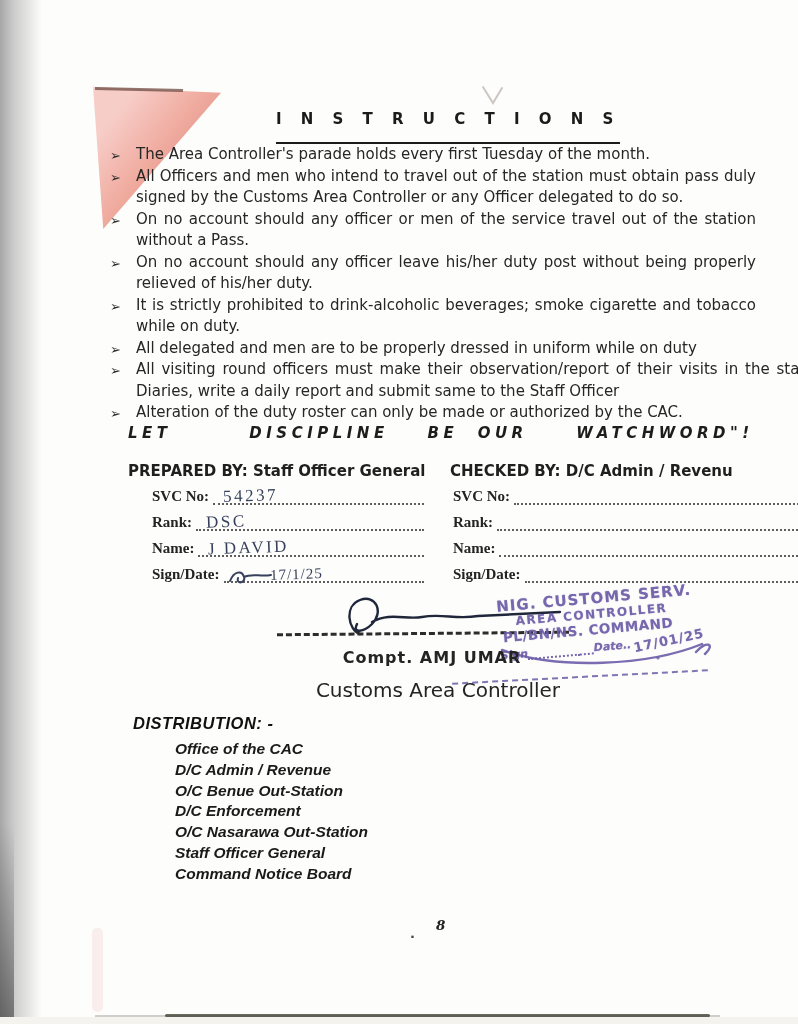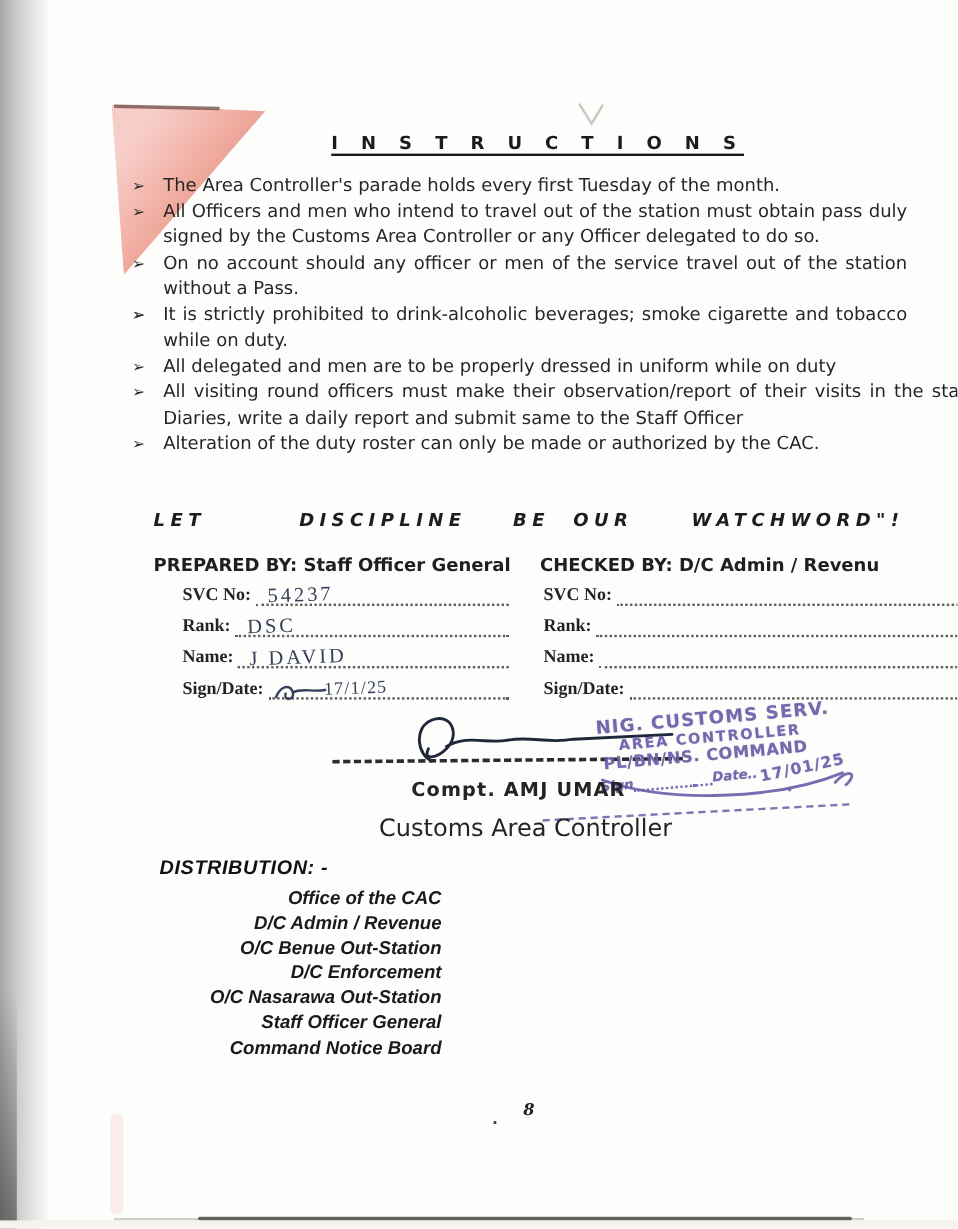--- a/index.html
+++ b/index.html
@@ -24,21 +24,21 @@
   .pink-corner-topline{position:absolute;left:95px;top:88px;width:88px;height:3px;
     background:#6e4a41;opacity:.75;transform:rotate(1.2deg);}
   .pink-smudge{position:absolute;left:92px;top:928px;width:11px;height:84px;
     background:#efb9b2;opacity:.22;border-radius:5px;}
 
   
   .pencil-mark{position:absolute;left:480px;top:84px;opacity:.5;}
 
   
   .doc-title{position:absolute;left:276px;top:110px;font-size:15px;font-weight:bold;
-    letter-spacing:7px;color:#1b1b1b;border-bottom:2.5px solid #1b1b1b;padding-bottom:0;white-space:nowrap;}
+    letter-spacing:7px;color:#1b1b1b;border-bottom:2.5px solid #1b1b1b;padding-bottom:14px;white-space:nowrap;}
 
   
   .inst-list{position:absolute;left:110px;top:144px;width:646px;margin:0;padding:0;list-style:none;}
   .inst-list li{position:relative;padding-left:26px;font-size:15px;line-height:21.5px;
     text-align:justify;color:#262626;}
   .inst-list li .blt{position:absolute;left:0;top:1px;font-size:13px;color:#2b2b2b;}
   .inst-list li.overflow{width:700px;}
 
   
   .slogan{position:absolute;left:128px;top:424px;font-size:15px;font-weight:bold;font-style:italic;
@@ -83,21 +83,21 @@
 
   
   .signatory{position:absolute;left:250px;top:648px;width:392px;text-align:center;}
   .signatory .name{font-size:16px;font-weight:bold;letter-spacing:1px;margin-right:28px;}
   .signatory .role{font-size:20px;margin-top:11px;margin-right:16px;}
   .signatory .command{font-size:15.5px;margin-top:3px;}
 
   
   .dist{position:absolute;left:133px;top:714px;font-family:"Liberation Sans",sans-serif;}
   .dist-header{font-size:16.5px;font-weight:bold;font-style:italic;color:#111;letter-spacing:.5px;}
-  .dist-list{margin:6px 0 0 42px;padding:0;list-style:none;text-align:right;}
+  .dist-list{margin:6px 0 0 42px;padding:0;list-style:none;}
   .dist-list li{font-size:15.5px;font-style:italic;font-weight:600;color:#1a1a1a;line-height:20.8px;}
 
   
   .pgnum-dot{position:absolute;left:410px;top:926px;font-size:13px;font-weight:bold;color:#444;}
   .pgnum{position:absolute;left:436px;top:917px;font-family:"DejaVu Serif",serif;
     font-size:13.5px;font-weight:bold;font-style:italic;color:#222;}
 </style>
 </head>
 <body>
 
@@ -114,21 +114,21 @@
   <svg class="pencil-mark" width="26" height="24" viewBox="0 0 26 24">
     <path d="M3,3 L13,19 L22,4" stroke="#9b908b" stroke-width="2" fill="none" stroke-linecap="round"></path>
   </svg>
 
   <div class="doc-title">I N S T R U C T I O N S</div>
 
   <ul class="inst-list">
     <li><span class="blt">➢</span><span>The Area Controller's parade holds every first Tuesday of the month.</span></li>
     <li><span class="blt">➢</span><span>All Officers and men who intend to travel out of the station must obtain pass duly signed by the Customs Area Controller or any Officer delegated to do so.</span></li>
     <li><span class="blt">➢</span><span>On no account should any officer or men of the service travel out of the station without a Pass.</span></li>
-    <li><span class="blt">➢</span></li>
+    <li><span class="blt">➢</span><span>On no account should any officer leave his/her duty post without being properly relieved of his/her duty.</span></li>
     <li><span class="blt">➢</span><span>It is strictly prohibited to drink-alcoholic beverages; smoke cigarette and tobacco while on duty.</span></li>
     <li><span class="blt">➢</span><span>All delegated and men are to be properly dressed in uniform while on duty</span></li>
     <li class="overflow"><span class="blt">➢</span><span>All visiting round officers must make their observation/report of their visits in the stations Diaries, write a daily report and submit same to the Staff Officer</span></li>
     <li><span class="blt">➢</span><span>Alteration of the duty roster can only be made or authorized by the CAC.</span></li>
   </ul>
 
   <div class="slogan">LET        DISCIPLINE    BE  OUR     WATCHWORD"!</div>
 
   <div class="col col-left">
     <div class="col-header">PREPARED BY: Staff Officer General</div>

